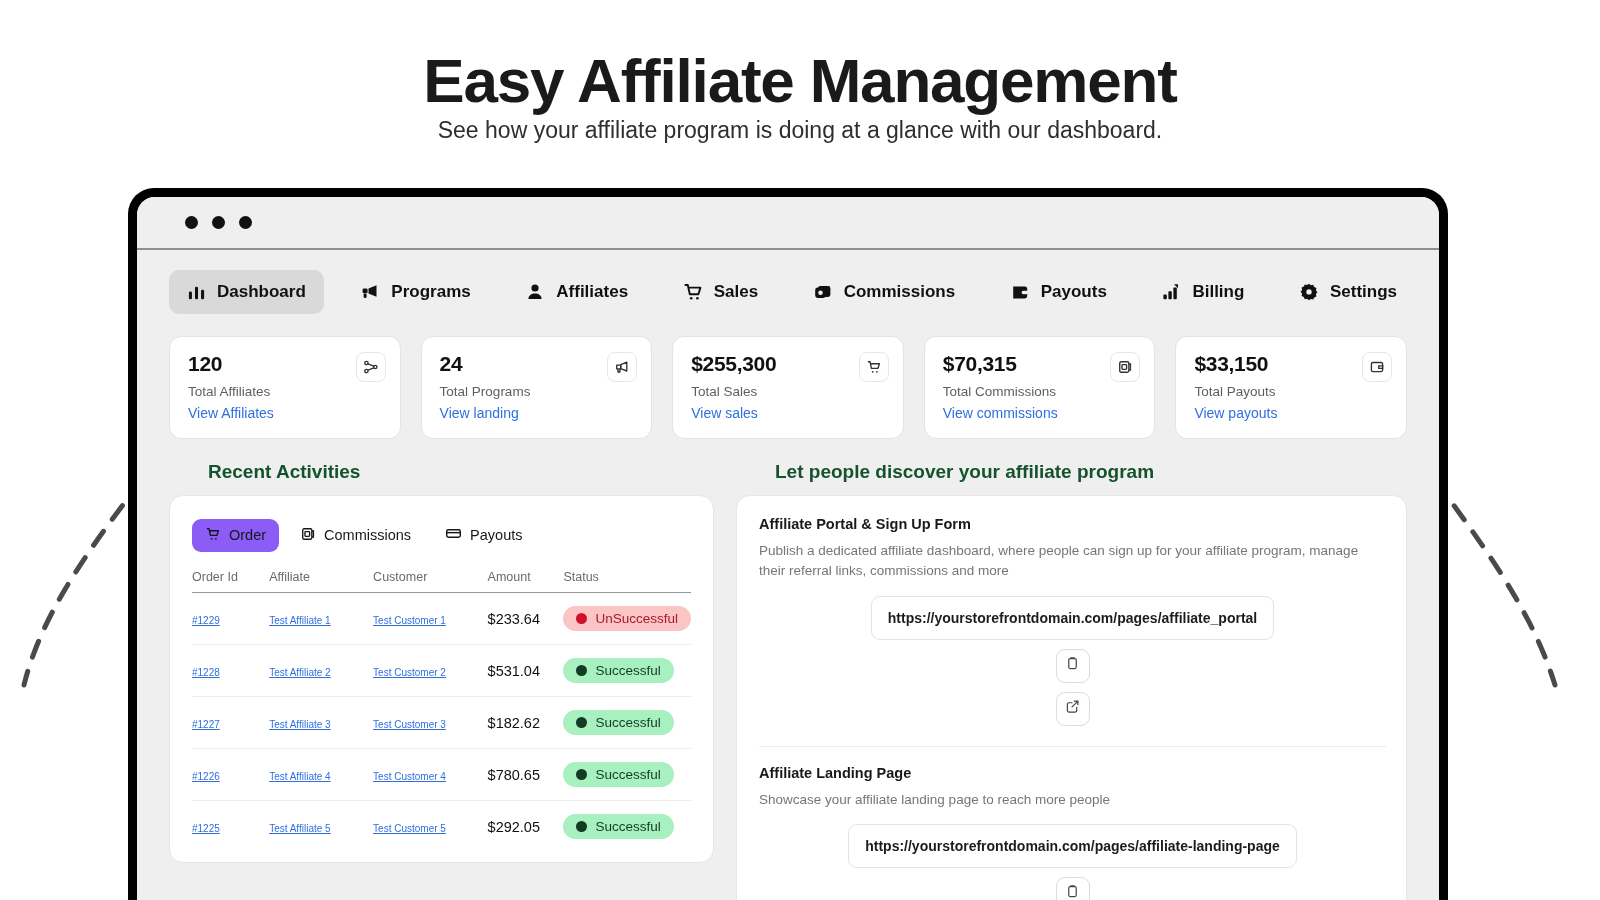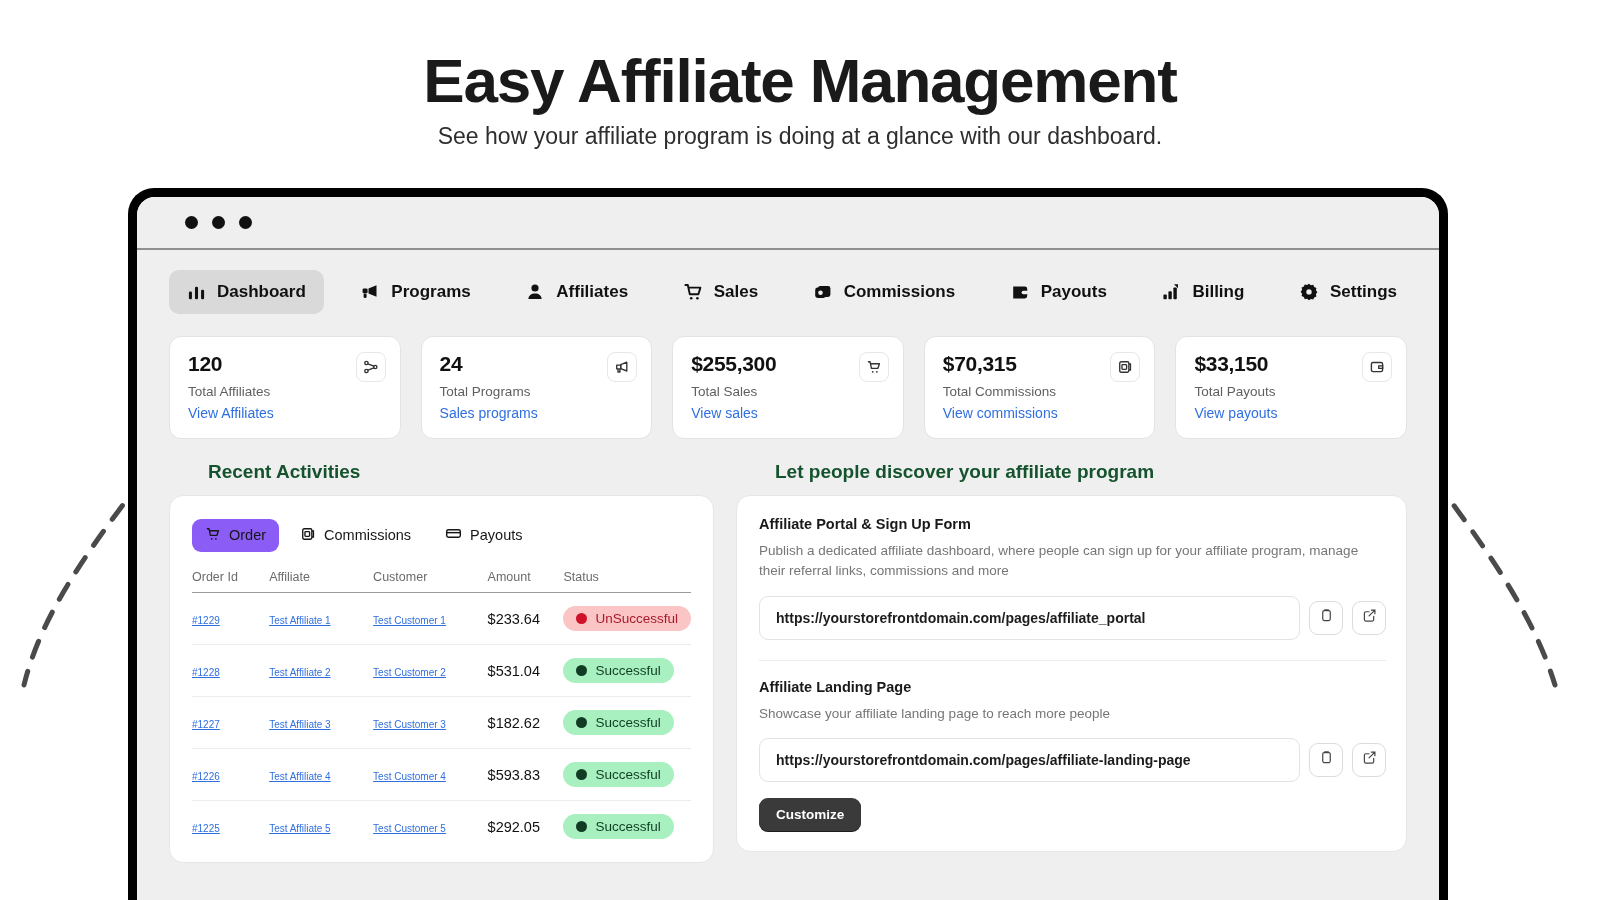--- a/index.html
+++ b/index.html
@@ -12,21 +12,21 @@
   .page { position: relative; width: 1600px; height: 900px; background:#fff; }
 
   
   .hero { position:absolute; left:0; top:0; width:1600px; text-align:center; }
   .hero-title {
     font-size: 62px; font-weight: 800; color:#1a1a1a;
     letter-spacing:-1.2px; line-height:1.05; padding-top:48px;
   }
   .hero-sub {
     font-size: 23px; color:#2e2e2e; font-weight:400;
-    margin-top:10px;
+    margin-top:4px;
   }
 
   
   .arc { position:absolute; pointer-events:none; }
   .arc-left { left: 20px; top: 470px; }
   .arc-right { left: 1425px; top: 470px; }
 
   
   .frame {
     position:absolute; left:128px; top:188px;
@@ -118,21 +118,21 @@
   .pill .bullet { width:11px; height:11px; border-radius:50%; display:inline-block; }
   .pill.ok { background:#a8f0c0; color:#103d23; }
   .pill.ok .bullet { background:#113b23; }
   .pill.bad { background:#fbc5c5; color:#a8192a; }
   .pill.bad .bullet { background:#d1102a; }
 
   
   .rpanel { padding: 20px 20px 20px 22px; }
   .r-h { font-size:14.5px; font-weight:700; color:#191919; }
   .r-p { font-size:13.5px; color:#767676; line-height:1.5; margin-top:9px; }
-  .urlrow { display:flex; align-items:center; gap:9px; margin-top:14px; }
+  .urlrow { display:flex; align-items:center; gap:9px; margin-top:14px;flex-direction:column; }
   .urlbox {
     flex:1 1 auto; border:1px solid #e3e3e3; border-radius:9px;
     background:#fff; padding:13px 16px;
     font-size:14px; font-weight:700; color:#1c1c1c;
     overflow:hidden; white-space:nowrap; text-overflow:ellipsis;
   }
   .iconbtn {
     width:34px; height:34px; flex:0 0 34px;
     border:1px solid #dcdcdc; border-radius:9px; background:#fff;
     display:flex; align-items:center; justify-content:center; cursor:pointer;
@@ -279,21 +279,21 @@
                 <circle cx="4.3" cy="15" r="2.1"></circle>
               <circle cx="15.3" cy="10" r="2.1"></circle>
               <path d="M6.2 6.2L13.5 9M6.2 13.8L13.5 11" stroke-linecap="round"></path>
             </svg>
           </div>
         </div>
 
         <div class="stat">
           <div class="stat-val">24</div>
           <div class="stat-lbl">Total Programs</div>
-          <div class="stat-link">Sales programs</div>
+          <div class="stat-link">View landing</div>
           <div class="stat-ico">
             <svg width="16" height="16" viewBox="0 0 20 20" fill="none" stroke="#333" stroke-width="1.7" stroke-linejoin="round">
               <path d="M16 4v11l-7.6-3V7z"></path>
                 <path d="M3.4 7.6h5v4.8h-5z"></path>
                 <path d="M5 12.6v3.6h2.4v-3.6"></path>
             </svg>
           </div>
         </div>
 
         <div class="stat">
@@ -418,21 +418,21 @@
                   <td><span class="pill ok">
                         <i class="bullet"></i>
                         <span>Successful</span>
                       </span></td>
                 </tr>
 
                 <tr>
                   <td><span class="lnk">#1226</span></td>
                   <td><span class="lnk">Test Affiliate 4</span></td>
                   <td><span class="lnk">Test Customer 4</span></td>
-                  <td><span class="amt">$593.83</span></td>
+                  <td><span class="amt">$780.65</span></td>
                   <td><span class="pill ok">
                         <i class="bullet"></i>
                         <span>Successful</span>
                       </span></td>
                 </tr>
 
                 <tr>
                   <td><span class="lnk">#1225</span></td>
                   <td><span class="lnk">Test Affiliate 5</span></td>
                   <td><span class="lnk">Test Customer 5</span></td>

